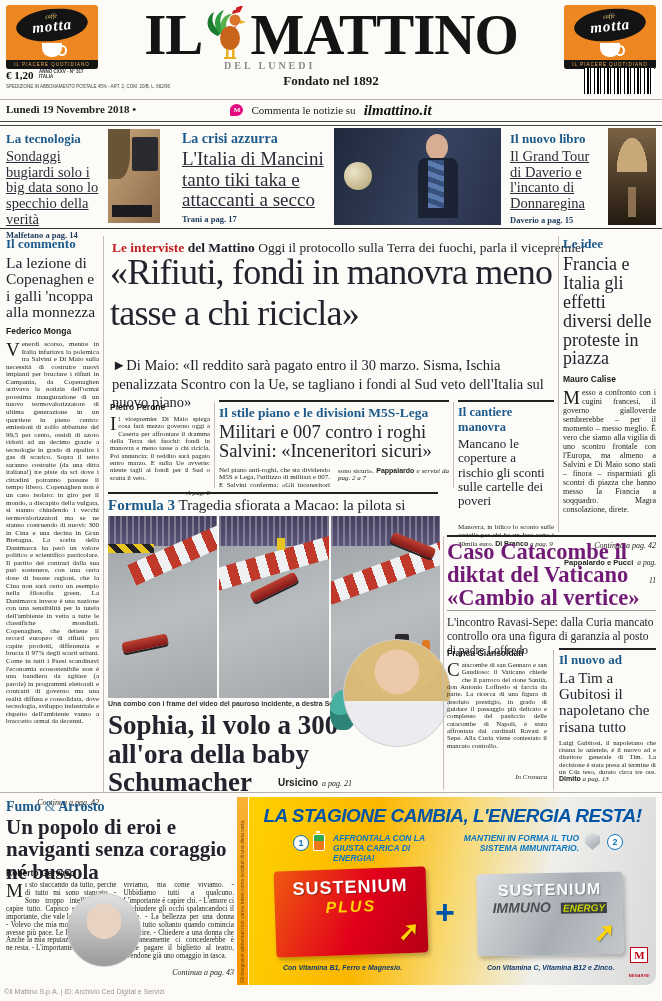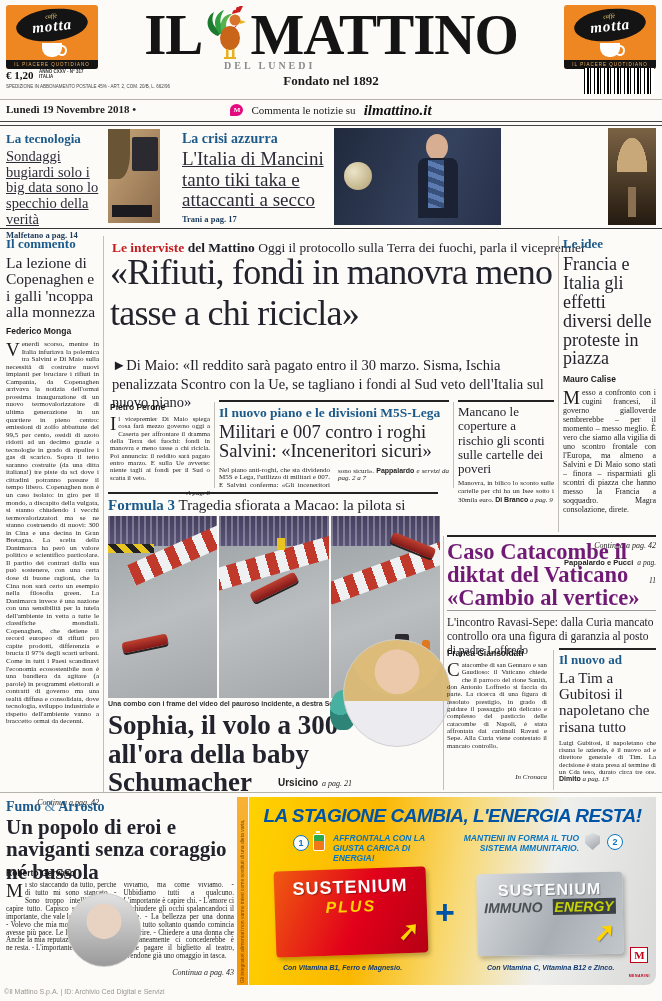--- a/index.html
+++ b/index.html
@@ -60,21 +60,21 @@
   .iv-kicker .rest{color:#1e1e28;}
   .iv-headline{position:absolute;left:110px;top:252px;width:444px;font-size:36px;font-weight:normal;
                line-height:1.14;letter-spacing:-0.8px;color:#23232d;}
   .iv-deck{position:absolute;left:112px;top:356px;width:440px;font-size:14.5px;line-height:1.28;color:#1e1e28;}
   .box{position:absolute;border-top:2px solid #222;padding-top:3px;}
   .box-kicker{font-size:13px;font-weight:bold;color:#1b5a8a;margin-bottom:2px;}
   .m5s-title{font-size:18.5px;line-height:1.05;color:#23232d;margin-bottom:5px;}
   .two-col{column-count:2;column-gap:8px;}
   .ref-b{font-weight:bold;font-family:"Liberation Sans",sans-serif;font-size:7px;}
   .ref-i{font-style:italic;font-size:7px;}
-  .mv-title{font-size:13px;line-height:1.1;color:#23232d;margin-bottom:4px;}
+  .mv-title{font-size:13px;line-height:1.1;color:#23232d;margin-bottom:16px;}
   
   .f3-rule{position:absolute;left:108px;top:492px;width:330px;border-top:2px solid #222;}
   .f3-kicker{position:absolute;left:108px;top:497px;width:332px;font-size:15px;color:#23232d;}
   .f3-kicker b{color:#1b5a8a;}
   .f3-frames{position:absolute;left:108px;top:516px;width:332px;height:182px;display:flex;gap:2px;}
   .f3-frame{flex:1;position:relative;overflow:hidden;background:linear-gradient(160deg,#9aa0a4,#babec0 55%,#a3a7aa);}
   .fence{position:absolute;left:-6px;right:-6px;top:0;height:30px;background:
      repeating-linear-gradient(90deg,rgba(255,255,255,.28) 0 2px,rgba(0,0,0,0) 2px 6px),linear-gradient(#453f5e,#5a5478);}
   .barrier{position:absolute;height:22px;background:repeating-linear-gradient(90deg,#c0392b 0 10px,#eef0f1 10px 20px);
            transform:rotate(-16deg);}
@@ -130,21 +130,21 @@
   .p1{left:26px;top:72px;width:152px;height:86px;transform:rotate(-2deg);
       background:linear-gradient(115deg,#ef5a10 0%,#e2001a 55%,#b60014 100%);}
   .p2{left:228px;top:76px;width:146px;height:82px;transform:rotate(-1deg);
       background:linear-gradient(115deg,#d9dcdf 0%,#a8aeb4 55%,#c2c7cb 100%);}
   .prod-name{display:block;text-align:center;font-weight:bold;letter-spacing:1px;margin-top:8px;
              text-shadow:1px 1px 1px rgba(0,0,0,.3);}
   .p1 .prod-name{font-size:18px;color:#fff;}
   .p2 .prod-name{font-size:16px;color:#fafbfc;}
   .variant1{display:block;text-align:center;font-size:16px;font-weight:bold;font-style:italic;color:#ffd200;letter-spacing:2px;}
   .variant2{display:block;text-align:center;font-size:14px;font-weight:bold;font-style:italic;color:#4a4f54;}
-  .variant2 .en{font-size:14px;color:#c8d400;background:#3a3f44;padding:0 2px;margin-left:10px;}
+  .variant2 .en{font-size:10px;color:#c8d400;background:#3a3f44;padding:0 2px;margin-left:10px;}
   .arrow{position:absolute;right:8px;bottom:6px;font-size:26px;color:#ffd200;font-weight:bold;text-shadow:1px 1px 1px rgba(0,0,0,.3);}
   .plus{position:absolute;left:186px;top:96px;font-size:34px;font-weight:bold;color:#0054a6;}
   .prod-caption{position:absolute;font-size:7px;font-weight:bold;font-style:italic;color:#123a6e;}
   .menarini{position:absolute;right:6px;bottom:4px;text-align:center;}
   .menarini .m{display:block;width:16px;height:14px;margin:0 auto;background:#fff;color:#c00018;border:1px solid #c00018;
                font-size:11px;font-weight:bold;line-height:14px;font-family:"Liberation Serif",serif;}
   .menarini .t{font-size:3.5px;color:#c00018;font-weight:bold;letter-spacing:.5px;}
   .disc-strip{position:absolute;left:237px;top:797px;width:11px;height:188px;background:linear-gradient(#f9b234,#f59500);
       overflow:hidden;}
   .disc-strip span{display:block;writing-mode:vertical-rl;transform:rotate(180deg);font-size:5px;color:#7a4a00;
@@ -228,20 +228,25 @@
     <div class="tz-title" style="font-size:19px;">L'Italia di Mancini tanto tiki taka e attaccanti a secco</div>
     <div class="tz-ref">Trani a pag. 17</div>
   </div>
   <div class="tz-img" style="left:334px;top:128px;width:167px;height:97px;background:linear-gradient(110deg,#20293c,#35425e 60%,#28304a);">
     <div style="position:absolute;left:10px;top:34px;width:28px;height:28px;border-radius:50%;background:radial-gradient(circle at 35% 35%,#ece4c8,#b0a070);"></div>
     <div style="position:absolute;left:92px;top:6px;width:22px;height:26px;border-radius:50%;background:#d8ae92;"></div>
     <div style="position:absolute;left:84px;top:30px;width:40px;height:60px;background:#1a2234;border-radius:8px 8px 0 0;"></div>
     <div style="position:absolute;left:94px;top:32px;width:16px;height:48px;background:repeating-linear-gradient(20deg,#5a7ab0 0 5px,#38507c 5px 10px);"></div>
   </div>
 
+  <div class="tz-text" style="left:510px;top:131px;width:94px;">
+    <div class="tz-kicker">Il nuovo libro</div>
+    <div class="tz-title" style="font-size:14.5px;">Il Grand Tour di Daverio e l'incanto di Donnaregina</div>
+    <div class="tz-ref">Daverio a pag. 15</div>
+  </div>
   <div class="tz-img" style="left:608px;top:128px;width:48px;height:97px;background:linear-gradient(#7a6244,#241a10);">
     <div style="position:absolute;left:6px;top:4px;width:36px;height:40px;background:radial-gradient(ellipse at 50% 100%,#c8a878 0 60%,rgba(0,0,0,0) 61%);"></div>
     <div style="position:absolute;left:20px;bottom:8px;width:8px;height:30px;background:#8a7050;"></div>
   </div>
   <div class="rule-teaser"></div>
 
   <div class="abs" style="left:6px;top:236px;width:93px;">
     <div class="kicker">Il commento</div>
     <div class="cm-title">La lezione di Copenaghen e i galli 'ncoppa alla monnezza</div>
     <div class="byline">Federico Monga</div>
@@ -259,31 +264,32 @@
   <div class="iv-deck">►Di Maio: «Il reddito sarà pagato entro il 30 marzo. Sisma, Ischia penalizzata Scontro con la Ue, se tagliano i fondi al Sud veto dell'Italia sul nuovo piano»</div>
 
   <div class="abs" style="left:110px;top:402px;width:100px;">
     <div class="byline">Pietro Perone</div>
     <div class="body-sm dc" style="font-size:6.8px;height:74px;margin-top:3px;">Il vicepremier Di Maio spiega cosa farà mezzo governo oggi a Caserta per affrontare il dramma della Terra dei fuochi: fondi in manovra e meno tasse a chi ricicla. Poi annuncia: il reddito sarà pagato entro marzo. E sulla Ue avverte: niente tagli ai fondi per il Sud o scatta il veto.</div>
     <div class="ref-i" style="text-align:right;">A pag. 8</div>
   </div>
   <div class="vr" style="left:214px;top:402px;height:86px;"></div>
 
   <div class="box" style="left:219px;top:400px;width:230px;">
-    <div class="box-kicker" style="font-size:13.5px;">Il nuovo piano e le divisioni M5S-Lega</div>
+    <div class="box-kicker" style="font-size:13.5px;">Il stile piano e le divisioni M5S-Lega</div>
     <div class="m5s-title">Militari e 007 contro i roghi Salvini: «Inceneritori sicuri»</div>
     <div class="two-col body-sm" style="height:40px;">
       <span>Nel piano anti-roghi, che sta dividendo M5S e Lega, l'utilizzo di militari e 007. E Salvini conferma: «Gli inceneritori sono sicuri».</span>
       <span class="ref-b">Pappalardo</span>
       <span class="ref-i">e servizi da pag. 2 a 7</span>
     </div>
   </div>
   <div class="vr" style="left:453px;top:402px;height:86px;"></div>
 
   <div class="box" style="left:458px;top:400px;width:96px;">
+    <div class="box-kicker" style="font-size:12.5px;">Il cantiere manovra</div>
     <div class="mv-title">Mancano le coperture a rischio gli sconti sulle cartelle dei poveri</div>
     <div class="body-sm" style="height:30px;">
       <span>Manovra, in bilico lo sconto sulle cartelle per chi ha un Isee sotto i 30mila euro.</span>
       <span class="ref-b">Di Branco</span>
       <span class="ref-i">a pag. 9</span>
     </div>
   </div>
   <div class="vr" style="left:558px;top:236px;height:296px;"></div>
 
   <div class="abs" style="left:563px;top:236px;width:93px;">

